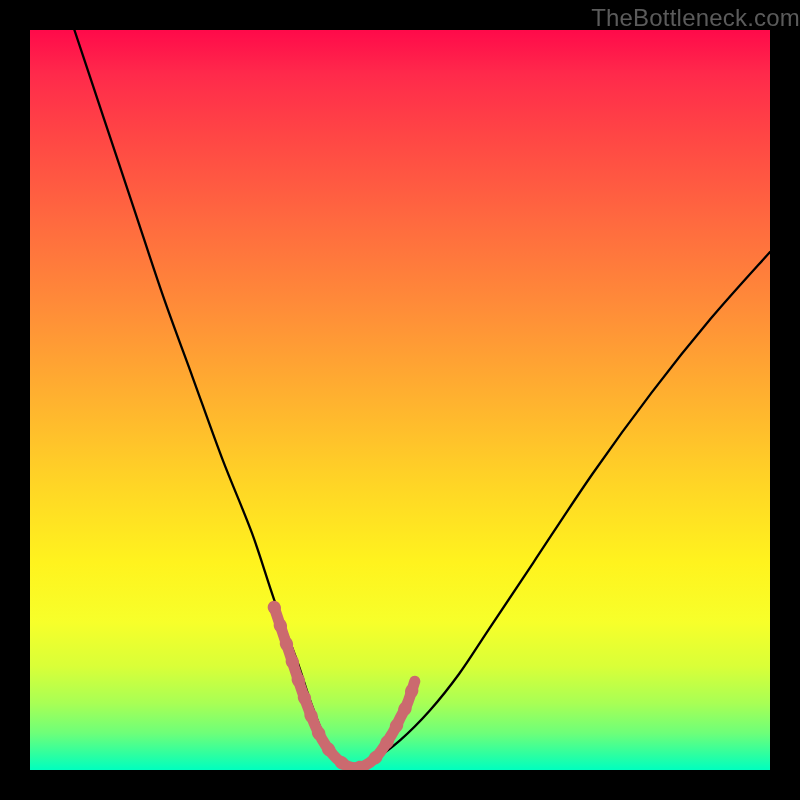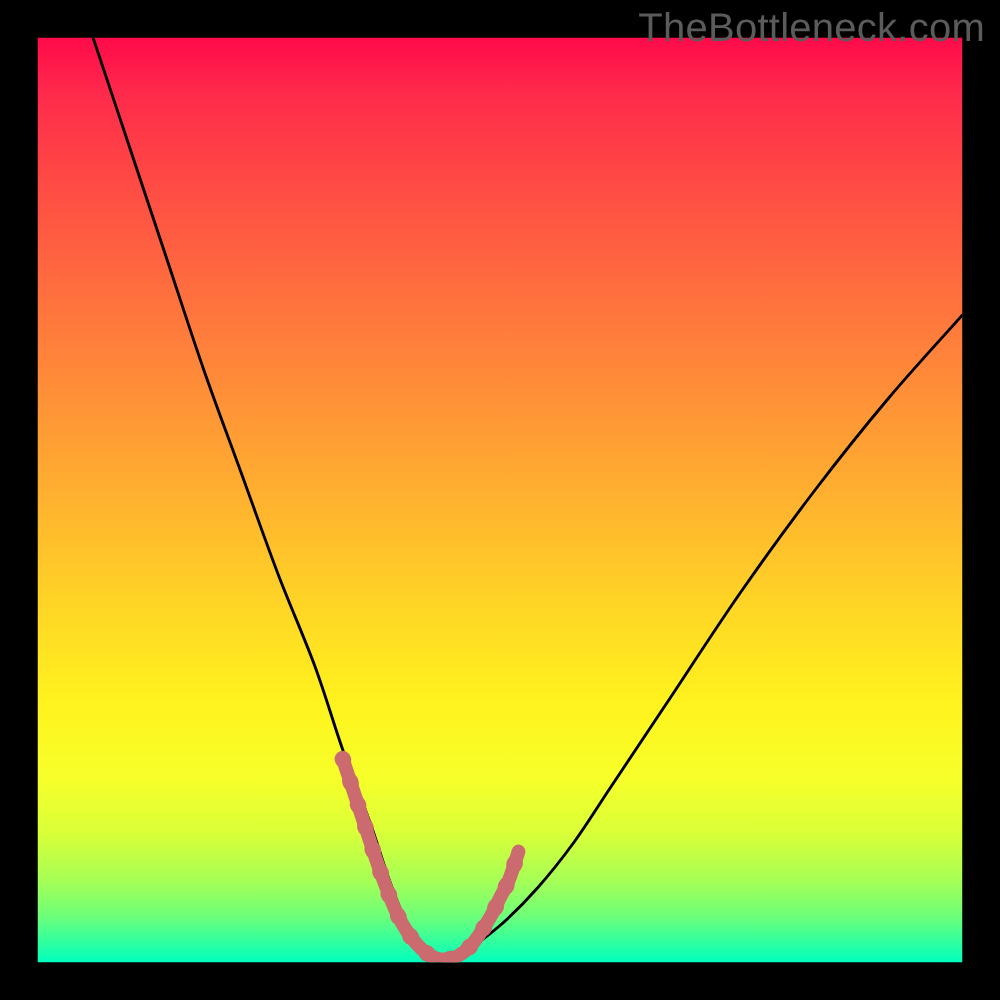--- a/index.html
+++ b/index.html
@@ -13,23 +13,23 @@
   }
   .frame {
     position: relative;
     width: 800px;
     height: 800px;
     background: #000;
   }
   .watermark {
     position: absolute;
     top: 4px;
-    right: 12px;
+    right: 0;
     color: #5b5b5b;
-    font-size: 32px;
+    font-size: 24px;
     font-weight: 500;
     letter-spacing: 0.2px;
     z-index: 5;
     user-select: none;
   }
   .plot-area {
     position: absolute;
     left: 30px;
     top: 30px;
     width: 740px;

